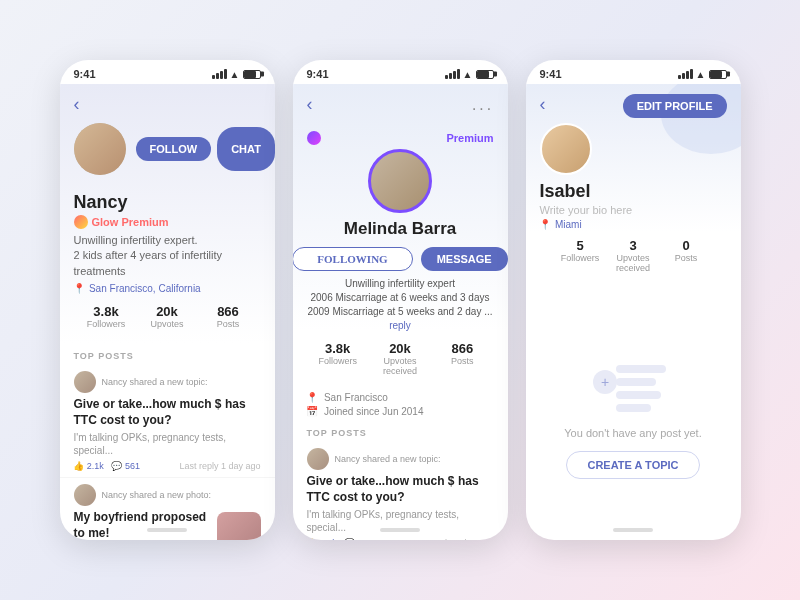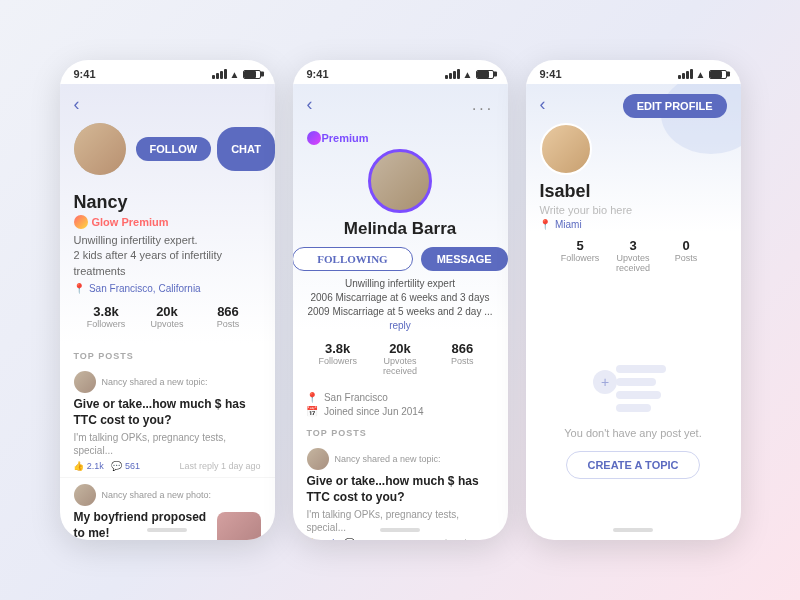--- a/index.html
+++ b/index.html
@@ -70,21 +70,21 @@
     .post-with-img { display: flex; gap: 8px; }
     .post-img { width: 44px; height: 44px; border-radius: 8px; background: linear-gradient(135deg, #d4a0a0, #b08080); flex-shrink:0; margin-top:2px; }
 
     
     .phone2-header {
       background: linear-gradient(180deg, #e8edf8 0%, #fff 80%);
       padding: 10px 14px 8px; position: relative;
     }
     .phone2-nav { display: flex; justify-content: space-between; align-items: center; margin-bottom: 8px; }
     .dots-menu { font-size: 16px; color: #888; cursor: pointer; letter-spacing: 2px; }
-    .premium-badge { display: flex; align-items: center; gap: 1px; justify-content: flex-start; margin-bottom: 4px; }
+    .premium-badge { display: flex; align-items: center; gap: 12px; justify-content: space-between; margin-bottom: 4px; }
     .premium-icon { width: 14px; height: 14px; border-radius: 50%; background: linear-gradient(135deg, #7c4dff, #e040fb); }
     .premium-text { font-size: 11px; color: #7c4dff; font-weight: 600; }
     .phone2-avatar { width: 64px; height: 64px; border-radius: 50%; background: linear-gradient(135deg, #c5b5a0, #a89080); margin: 0 auto 6px; border: 3px solid #7c4dff; }
     .phone2-name { font-size: 17px; font-weight: 700; color: #222; text-align: center; }
     .phone2-action-row { display: flex; gap: 8px; justify-content: center; margin-top: 8px; }
     .btn-following { background: #fff; color: #5c6bc0; border: 1.5px solid #5c6bc0; border-radius: 18px; padding: 5px 24px; font-size: 11px; font-weight: 600; cursor: pointer; font-family: Liberation Serif, serif; }
     .btn-message { background: #5c6bc0; color: #fff; border: none; border-radius: 18px; padding: 5px 16px; font-size: 11px; font-weight: 600; cursor: pointer; }
     .phone2-bio { font-size: 10px; color: #555; text-align: center; line-height: 1.4; margin-top: 6px; }
     .more-link { color: #5c6bc0; font-size: 10px; }
     .phone2-stats { display: flex; margin: 8px 0; }

